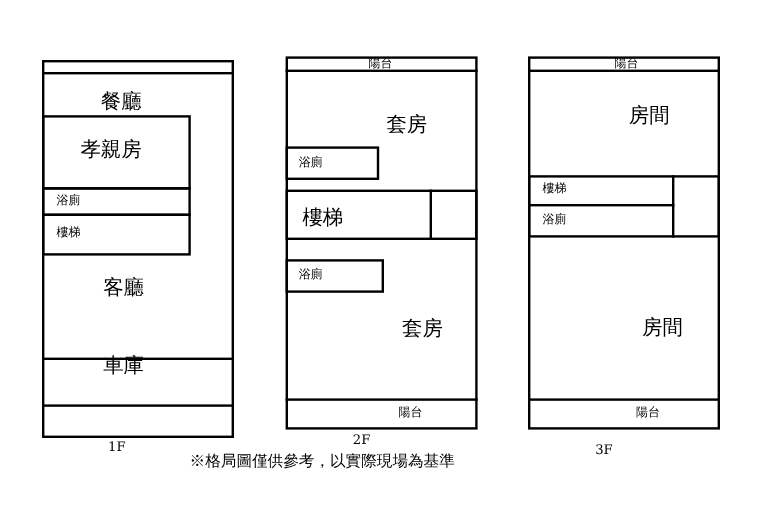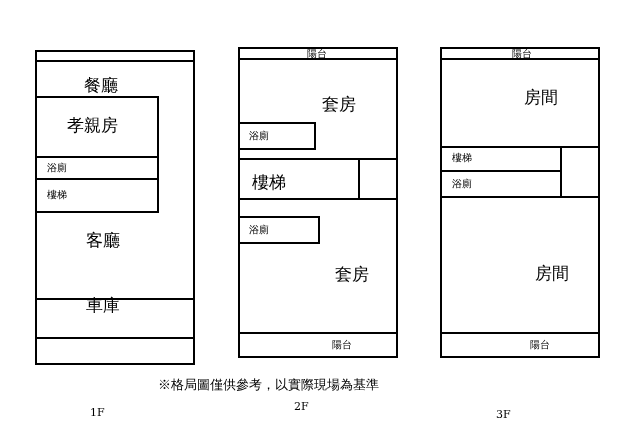--- a/index.html
+++ b/index.html
@@ -29,21 +29,20 @@
     color: #000000;
     white-space: nowrap;
   }
   .lbl-sm { font-size: 10px; }
   .floor-lbl {
     position: absolute;
     font-size: 11px;
     line-height: 1;
     color: #000000;
     white-space: nowrap;
-    margin-top: 40px;
   }
   .note {
     position: absolute;
     font-size: 13px;
     line-height: 1.1;
     color: #000000;
     white-space: nowrap;
     text-align: right;
   }
 </style>

